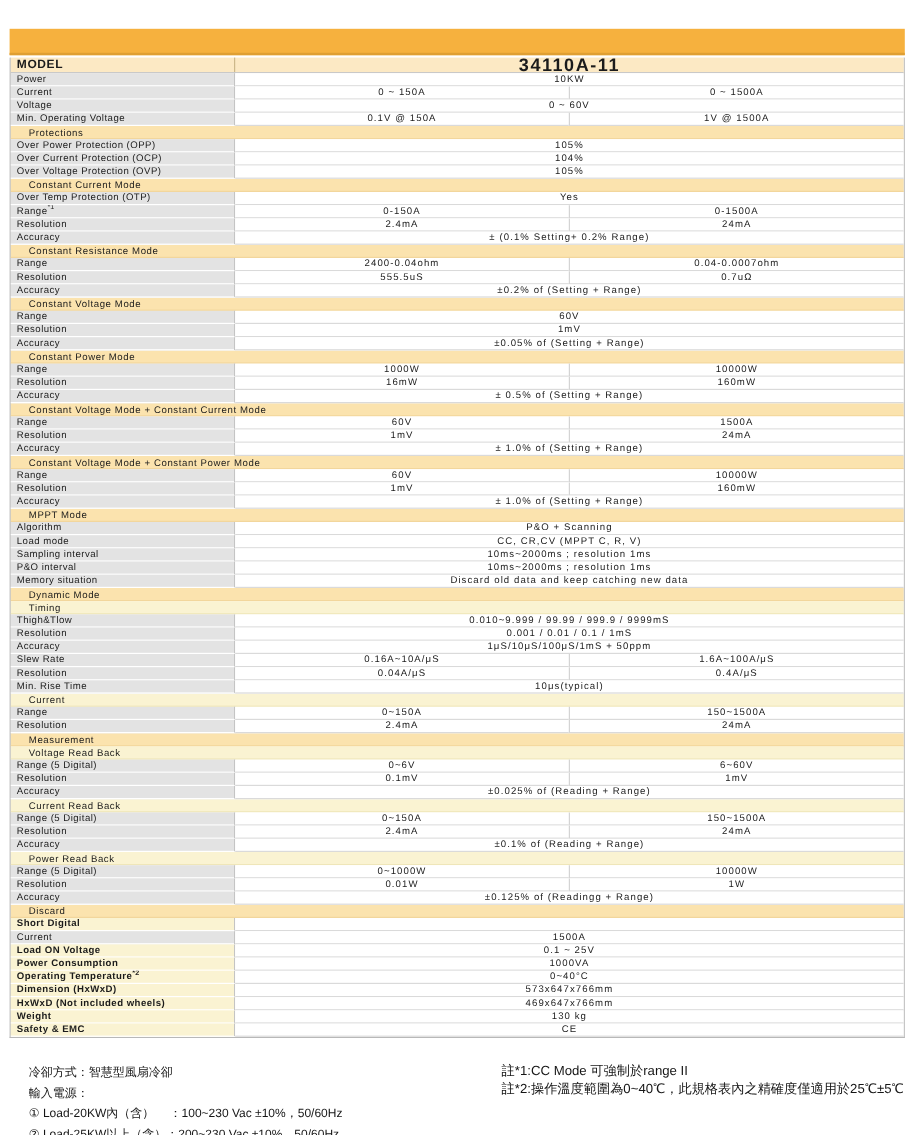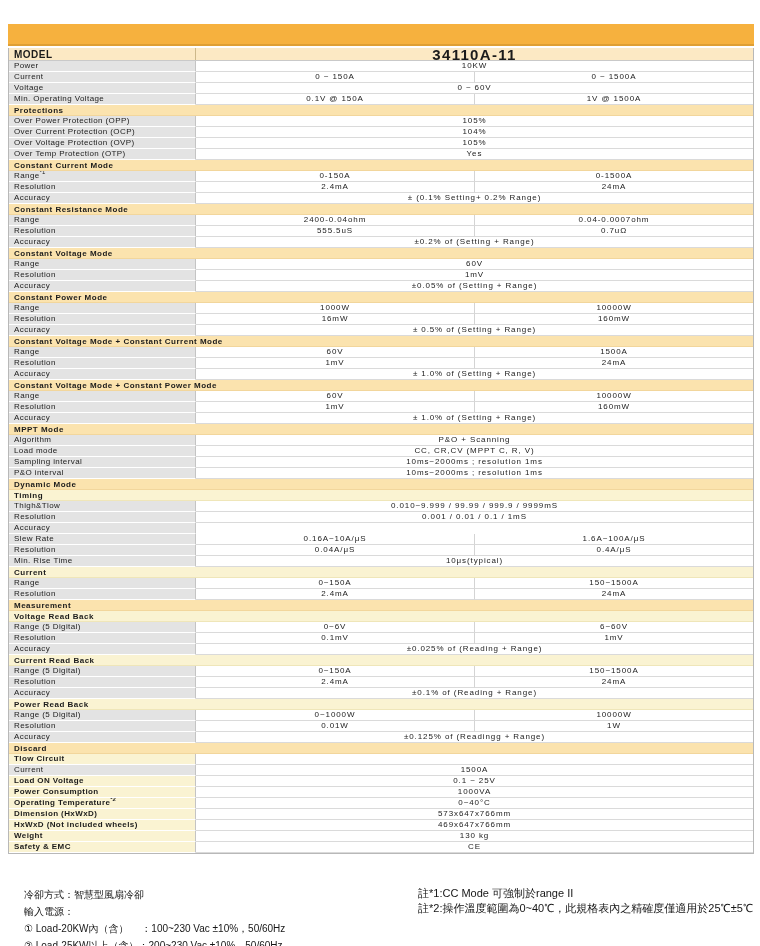--- a/index.html
+++ b/index.html
@@ -32,21 +32,21 @@
   .value {
     flex:1; text-align:center; font-size:8px; line-height:10px; letter-spacing:0.9px;
     background:#ffffff; border-bottom:1px solid #dadada;
   }
   .value + .value { border-left:1px solid #d4d4d4; }
   .value.model-value {
     background:transparent; font-weight:bold; font-size:15px; line-height:13px;
     letter-spacing:1.3px; border-bottom:none;
   }
   .row.section1, .row.section2 {
-    font-weight:bold; font-size:8px; line-height:11px; padding-left:5px;
+    font-weight:normal; font-size:8px; line-height:11px; padding-left:15px;
     letter-spacing:0.5px;
     text-align:right;
   }
   .row.section1 { background:var(--section-major,#FBE3AE); border-bottom:1px solid #f2d69c; }
   .row.section2 { background:var(--section-minor,#FAF3D2); border-bottom:1px solid #efe6b9; }
   sup { font-size:6px; line-height:0; vertical-align:super; letter-spacing:0; }
   .footer { position:absolute; top:884px; left:0; width:760px; font-size:10px; color:#161616; }
   .foot-left { position:absolute; left:24px; top:2px; line-height:17px; }
   .power-row { display:flex;flex-direction:column; }
   .power-label { white-space:nowrap; }
@@ -88,26 +88,26 @@
         <div class="cell value">105%</div>
       </div>
       <div class="row data">
         <div class="cell label">Over Current Protection (OCP)</div>
         <div class="cell value">104%</div>
       </div>
       <div class="row data">
         <div class="cell label">Over Voltage Protection (OVP)</div>
         <div class="cell value">105%</div>
       </div>
+      <div class="row section1">
+        <div class="sec-label">Constant Current Mode</div>
+      </div>
       <div class="row data">
         <div class="cell label">Over Temp Protection (OTP)</div>
         <div class="cell value">Yes</div>
-      </div>
-      <div class="row section1">
-        <div class="sec-label">Constant Current Mode</div>
       </div>
       <div class="row data">
         <div class="cell label">Range<sup>*1</sup></div>
         <div class="cell value">0-150A</div>
         <div class="cell value">0-1500A</div>
       </div>
       <div class="row data">
         <div class="cell label">Resolution</div>
         <div class="cell value">2.4mA</div>
         <div class="cell value">24mA</div>
@@ -211,36 +211,41 @@
         <div class="cell value">CC, CR,CV (MPPT C, R, V)</div>
       </div>
       <div class="row data">
         <div class="cell label">Sampling interval</div>
         <div class="cell value">10ms~2000ms ; resolution 1ms</div>
       </div>
       <div class="row data">
         <div class="cell label">P&amp;O interval</div>
         <div class="cell value">10ms~2000ms ; resolution 1ms</div>
       </div>
+      <div class="row data">
+        <div class="cell label">Memory situation</div>
+        <div class="cell value">Discard old data and keep catching new data</div>
+      </div>
       <div class="row section1">
         <div class="sec-label">Dynamic Mode</div>
       </div>
       <div class="row section2">
         <div class="sec-label">Timing</div>
       </div>
       <div class="row data">
         <div class="cell label">Thigh&amp;Tlow</div>
         <div class="cell value">0.010~9.999 / 99.99 / 999.9 / 9999mS</div>
       </div>
       <div class="row data">
         <div class="cell label">Resolution</div>
         <div class="cell value">0.001 / 0.01 / 0.1 / 1mS</div>
       </div>
       <div class="row data">
         <div class="cell label">Accuracy</div>
+        <div class="cell value">1μS/10μS/100μS/1mS + 50ppm</div>
       </div>
       <div class="row data">
         <div class="cell label">Slew Rate</div>
         <div class="cell value">0.16A~10A/μS</div>
         <div class="cell value">1.6A~100A/μS</div>
       </div>
       <div class="row data">
         <div class="cell label">Resolution</div>
         <div class="cell value">0.04A/μS</div>
         <div class="cell value">0.4A/μS</div>
@@ -313,21 +318,21 @@
         <div class="cell value">1W</div>
       </div>
       <div class="row data">
         <div class="cell label">Accuracy</div>
         <div class="cell value">±0.125% of (Readingg + Range)</div>
       </div>
       <div class="row section1">
         <div class="sec-label">Discard</div>
       </div>
       <div class="row labelonly">
-        <div class="cell label ylw">Tlow Circuit</div>
+        <div class="cell label ylw">Short Digital</div>
         <div class="cell value"></div>
       </div>
       <div class="row data">
         <div class="cell label">Current</div>
         <div class="cell value">1500A</div>
       </div>
       <div class="row bold">
         <div class="cell label ylw">Load ON Voltage</div>
         <div class="cell value">0.1 ~ 25V</div>
       </div>

